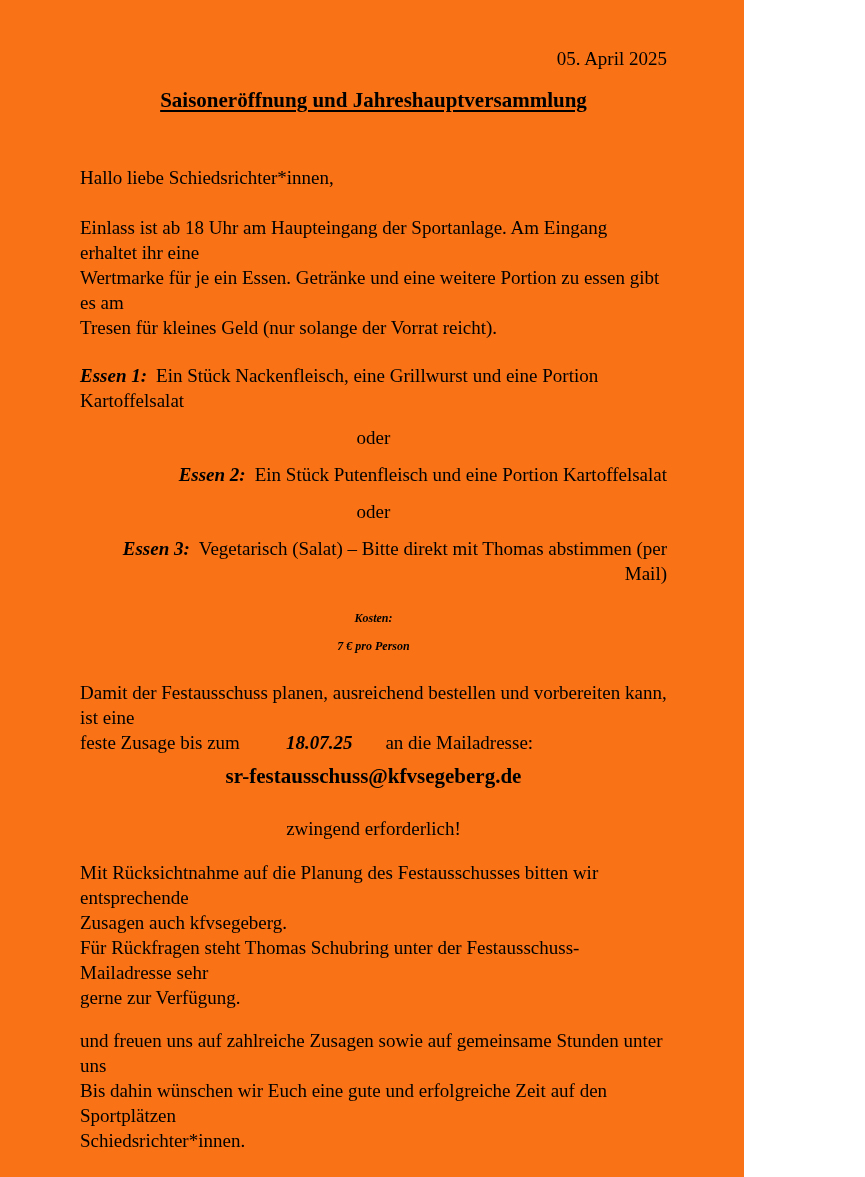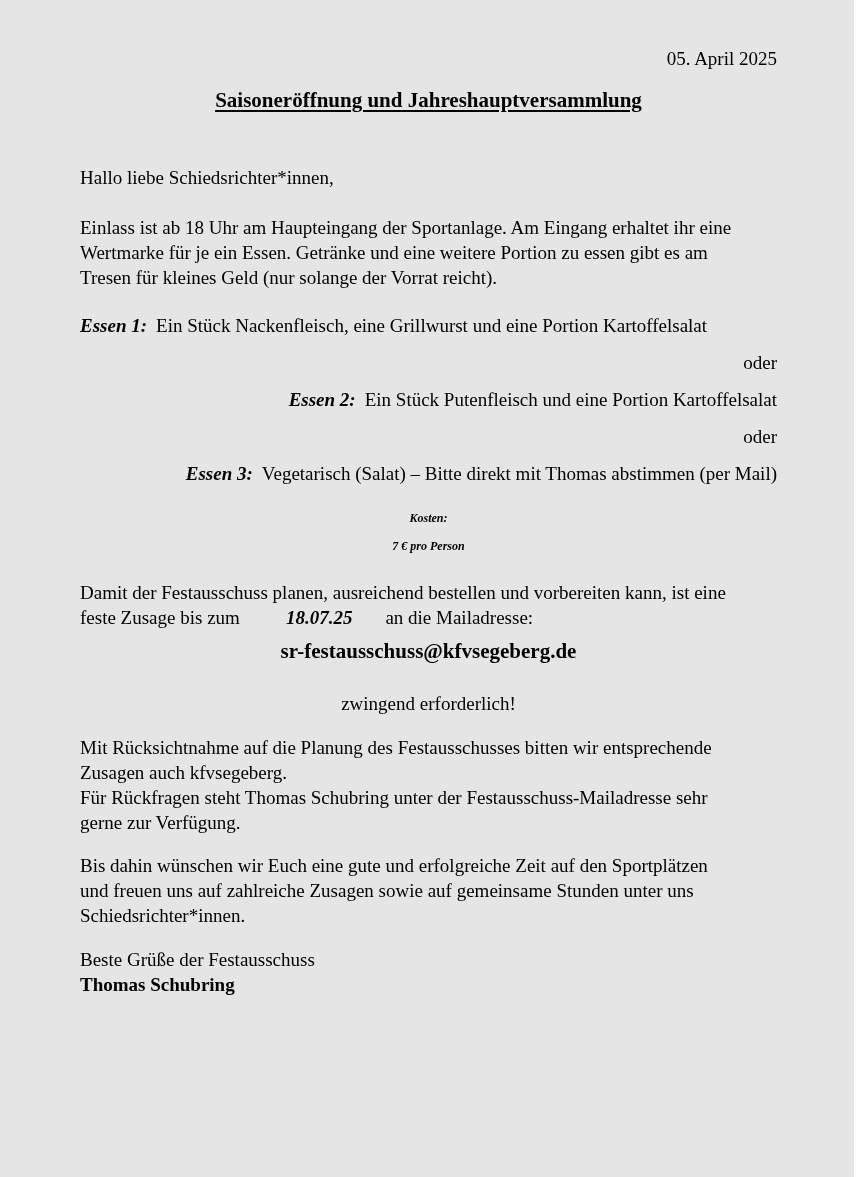--- a/index.html
+++ b/index.html
@@ -1,22 +1,22 @@
 <!DOCTYPE html>
 <html><head>
 <meta charset="utf-8">
 <style>
   html, body { margin: 0; padding: 0; background: #ffffff; }
   .page {
     position: relative;
-    width: 854px;
+    width: 744px;
     height: 1177px;
     box-sizing: border-box;
     padding: 46px 77px 0 80px;
-    background: #e5e5e5;
+    background: #f97316;
     color: #000000;
     font-family: "Liberation Serif", serif;
     font-size: 19px;
     line-height: 25px;
     overflow: hidden;
   }
   .date-line { text-align: right; }
   .doc-title {
     margin-top: 15px;
     text-align: center;
@@ -25,21 +25,21 @@
     line-height: 28px;
   }
   .doc-title .t-line { text-decoration: underline; text-underline-offset: 3px; }
   .greeting { margin-top: 51px; }
   .intro { margin-top: 20px; }
   .bi { font-weight: bold; font-style: italic; }
   .admission { margin-top: 25px; }
   .meal-first { margin-top: 23px; }
   .meal { margin-top: 12px; text-align: right; }
   .meal-label { font-weight: bold; font-style: italic; margin-right: 9px; }
-  .oder { margin-top: 12px; text-align: right; }
+  .oder { margin-top: 12px; text-align: center; }
   .cost {
     margin-top: 18px;
     text-align: center;
     font-weight: bold;
     font-style: italic;
     font-size: 12px;
     line-height: 28px;
   }
   .deadline { margin-top: 20px; }
   .gap1 { display: inline-block; width: 46px; }
@@ -108,22 +108,22 @@
   <div class="required">zwingend erforderlich!</div>
 
   <div class="planning">
     <div>Mit Rücksichtnahme auf die Planung des Festausschusses bitten wir entsprechende</div>
     <div>Zusagen auch kfvsegeberg.</div>
     <div>Für Rückfragen steht Thomas Schubring unter der Festausschuss-Mailadresse sehr</div>
     <div>gerne zur Verfügung.</div>
   </div>
 
   <div class="closing">
+    <div>und freuen uns auf zahlreiche Zusagen sowie auf gemeinsame Stunden unter uns</div>
     <div>Bis dahin wünschen wir Euch eine gute und erfolgreiche Zeit auf den Sportplätzen</div>
-    <div>und freuen uns auf zahlreiche Zusagen sowie auf gemeinsame Stunden unter uns</div>
     <div>Schiedsrichter*innen.</div>
   </div>
 
   <div class="regards">Beste Grüße der Festausschuss</div>
 
   <div class="signature">Thomas Schubring</div>
 
 </div>
 
 </body></html>

